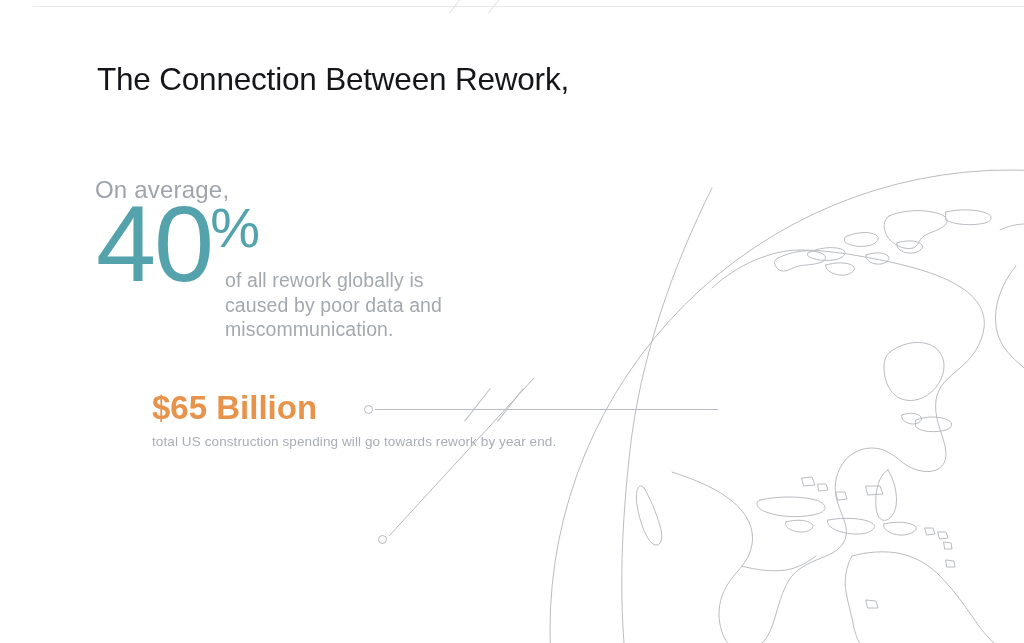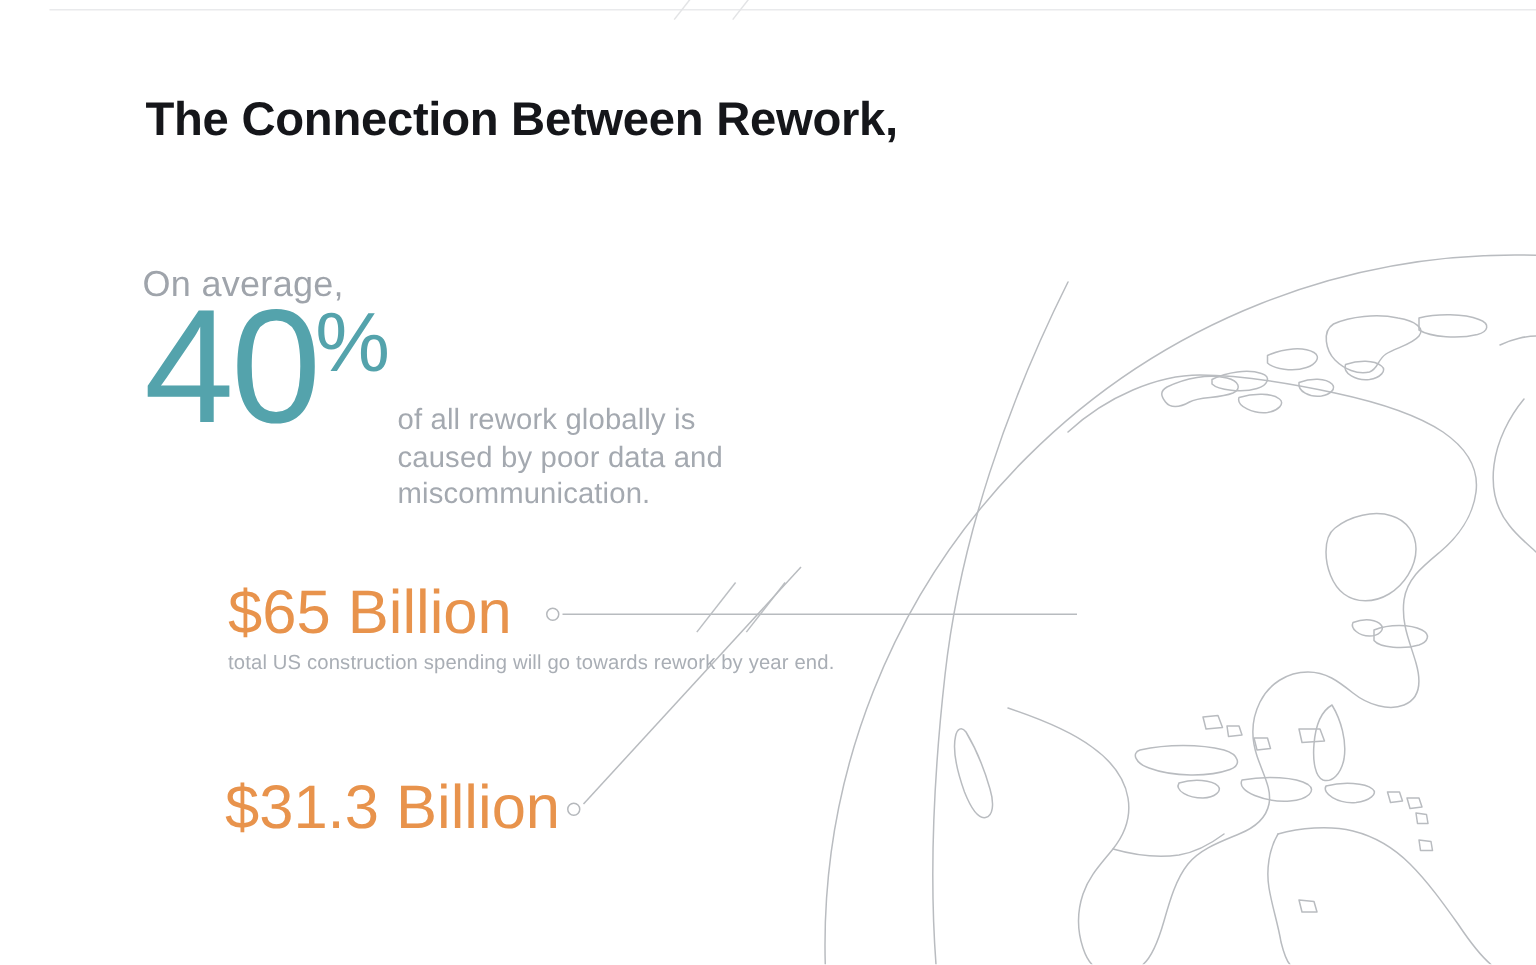--- a/index.html
+++ b/index.html
@@ -18,21 +18,21 @@
 
   
   .globe-wrap{position:absolute;left:0;top:0;width:1024px;height:643px;}
   .globe-wrap svg{display:block;}
 
   
   .content{position:absolute;left:0;top:0;width:1024px;height:643px;}
 
   .headline{
     position:absolute;left:97px;top:59px;width:640px;
-    font-size:31.5px;line-height:41px;font-weight:bold;letter-spacing:-0.2px;
+    font-size:31.5px;line-height:41px;font-weight:normal;letter-spacing:-0.2px;
     color:#15161a;
   }
   .headline .l2{display:block;}
 
   .on-average{
     position:absolute;left:95px;top:178px;
     font-size:24px;line-height:24px;color:#9fa4ab;letter-spacing:.2px;
   }
 
   .stat-big{position:absolute;left:96px;top:196px;}
@@ -40,26 +40,26 @@
     display:inline-block;font-size:108px;line-height:96px;
     color:#54a3ac;font-weight:300;letter-spacing:-2px;vertical-align:top;
   }
   .stat-big .pct{
     display:inline-block;font-size:56px;line-height:56px;
     color:#54a3ac;font-weight:300;vertical-align:top;margin-top:4px;margin-left:-2px;
   }
 
   .stat-big-desc{
     position:absolute;left:225px;top:268px;width:250px;
-    font-size:19.5px;line-height:24.5px;color:#a4a9b0;letter-spacing:.1px;margin-left:40px;
+    font-size:19.5px;line-height:24.5px;color:#a4a9b0;letter-spacing:.1px;
   }
 
   .callout{position:absolute;}
   .callout .amount{
-    font-size:41px;line-height:40px;color:#e8934c;font-weight:400;letter-spacing:0px;
+    font-size:33px;line-height:40px;color:#e8934c;font-weight:700;letter-spacing:0px;
     white-space:nowrap;
   }
   .callout .desc{
     font-size:13.5px;line-height:17.5px;color:#a9aeb5;letter-spacing:.1px;
     margin-top:5px;
     text-align:center;
   }
   .callout-65{left:152px;top:388px;}
   .callout-31{left:150px;top:518px;}
 
@@ -193,21 +193,20 @@
     <div class="callout callout-65">
       <div class="amount">$65 Billion</div>
       <div class="desc">total US construction spending will go towards rework by year end.</div>
     </div>
     <div class="dot dot-65"></div>
     <div class="lead-h"></div>
     <div class="brk b1"></div>
     <div class="brk b2"></div>
 
     <div class="callout callout-31">
-      <div class="amount">$31.3 Billion</div>
     </div>
     <div class="dot dot-31"></div>
     <svg class="lead-diag-svg" style="position:absolute;left:0;top:0;width:1024px;height:643px;pointer-events:none;" aria-hidden="true">
       <line x1="389" y1="536" x2="534" y2="378" stroke="#b8bbbf" stroke-width="1"></line>
     </svg>
 
   </div>
 </div>
 
 </body></html>

